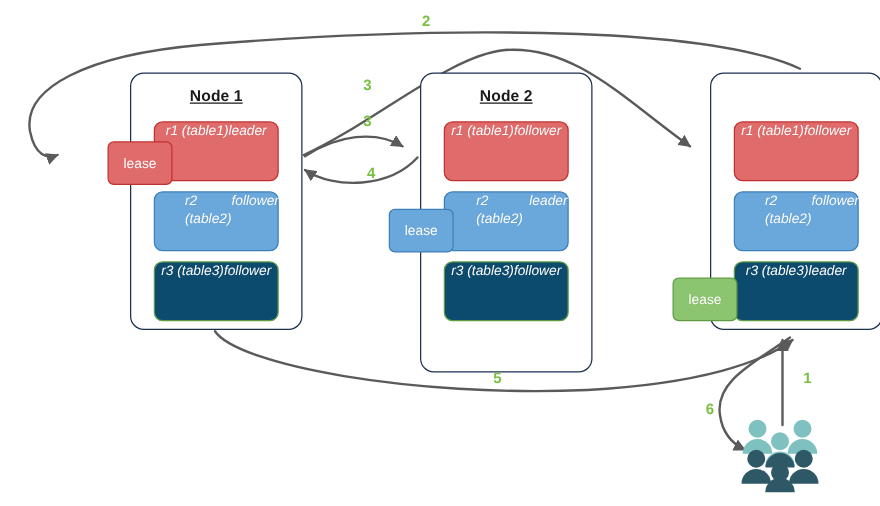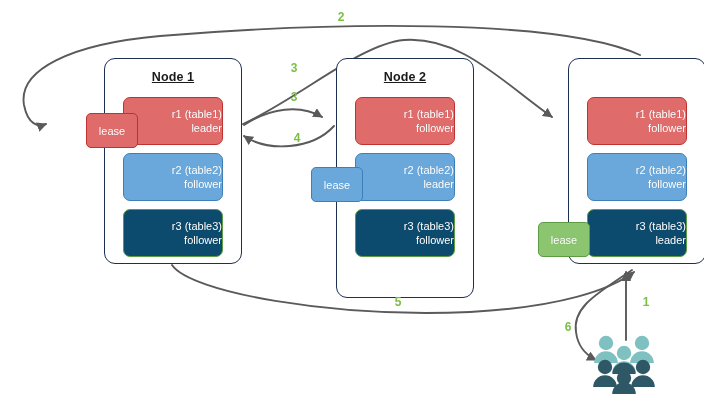--- a/index.html
+++ b/index.html
@@ -48,27 +48,27 @@
   .replica {
     position: absolute;
     box-sizing: border-box;
     left: 18px;
     right: 18px;
     height: 48px;
     border-radius: 7px;
     border-width: 1.4px;
     border-style: solid;
     display: flex;
-    flex-direction: column;
-    align-items: flex-end;
+    align-items: flex-start;
     justify-content: center;
     color: #ffffff;
     font-size: 11px;
     line-height: 14px;
     text-shadow: 0 0 1px rgba(0,0,0,.12);
+    font-style: italic;
   }
   .replica .l1, .replica .l2 { display: block; }
   .rep-red   { background: #e06b6b; border-color: #c0322f; }
   .rep-blue  { background: #6aa8dc; border-color: #3d7fb8; }
   .rep-green { background: #0c4a6e; border-color: #5e9c44; }
   .rep-r1 { top: 38px; }
   .rep-r2 { top: 94px; padding-left: 25px; }
   .rep-r3 { top: 150px; }
 
   .lease {

